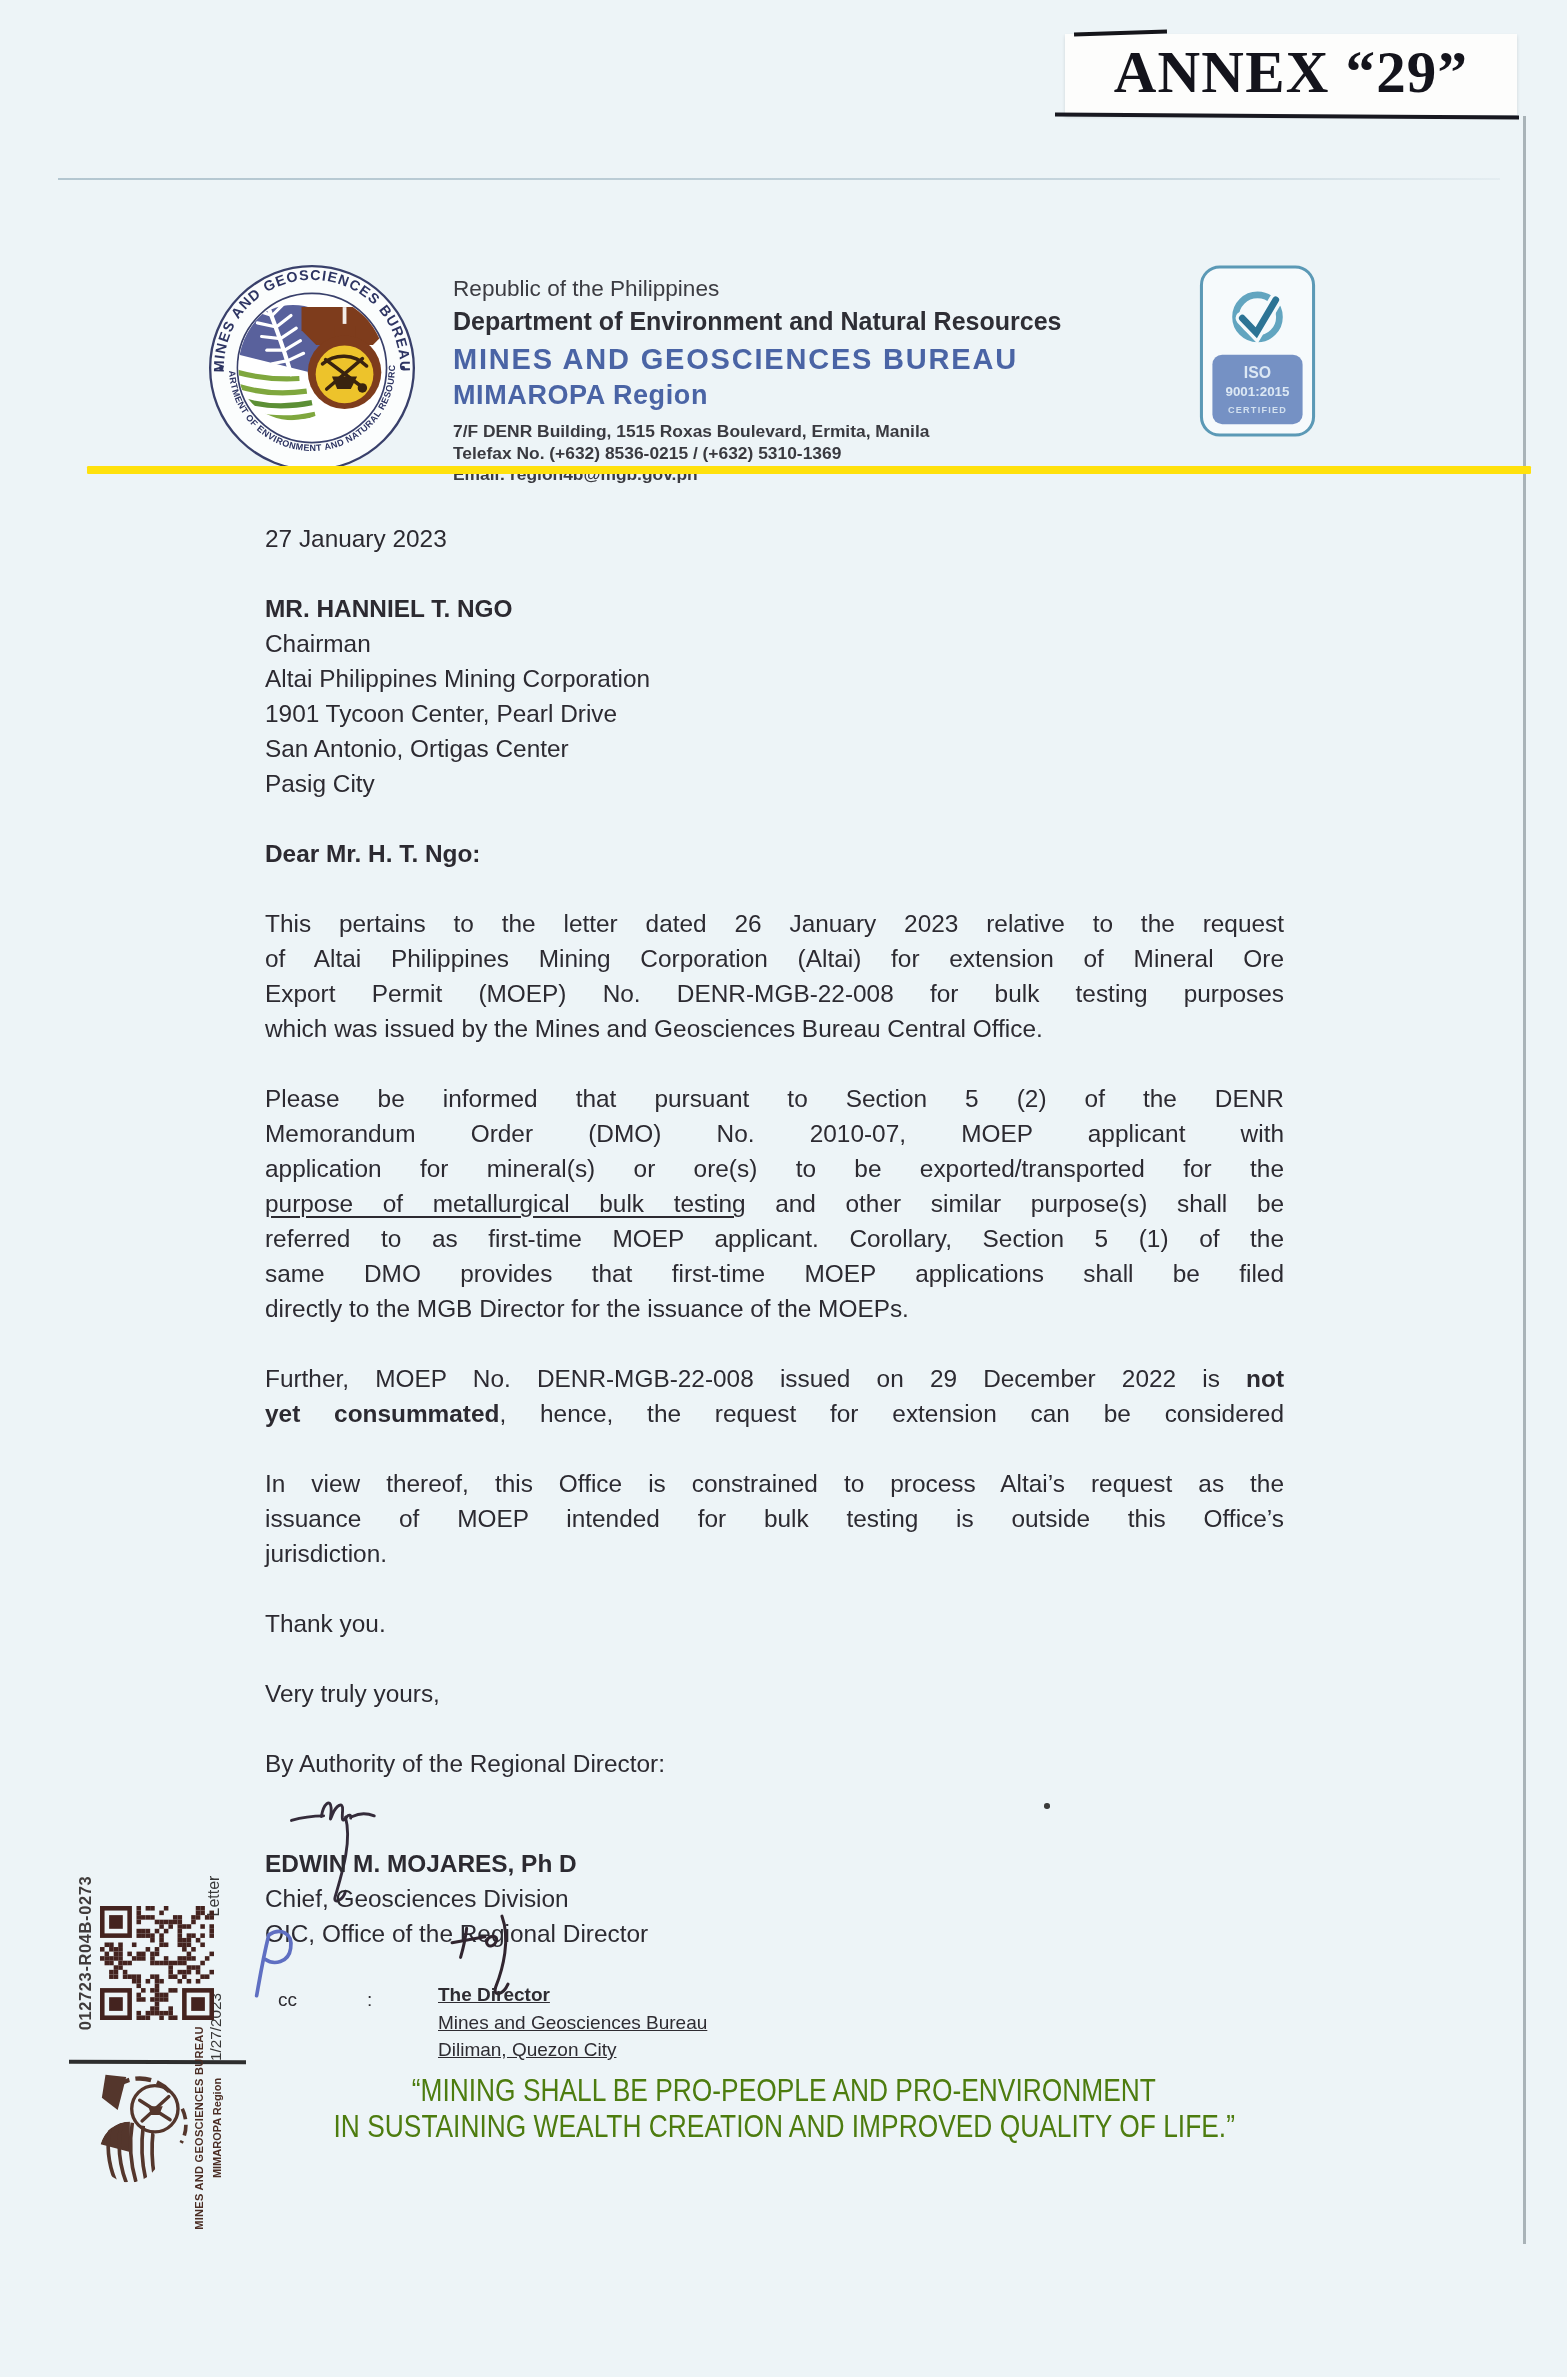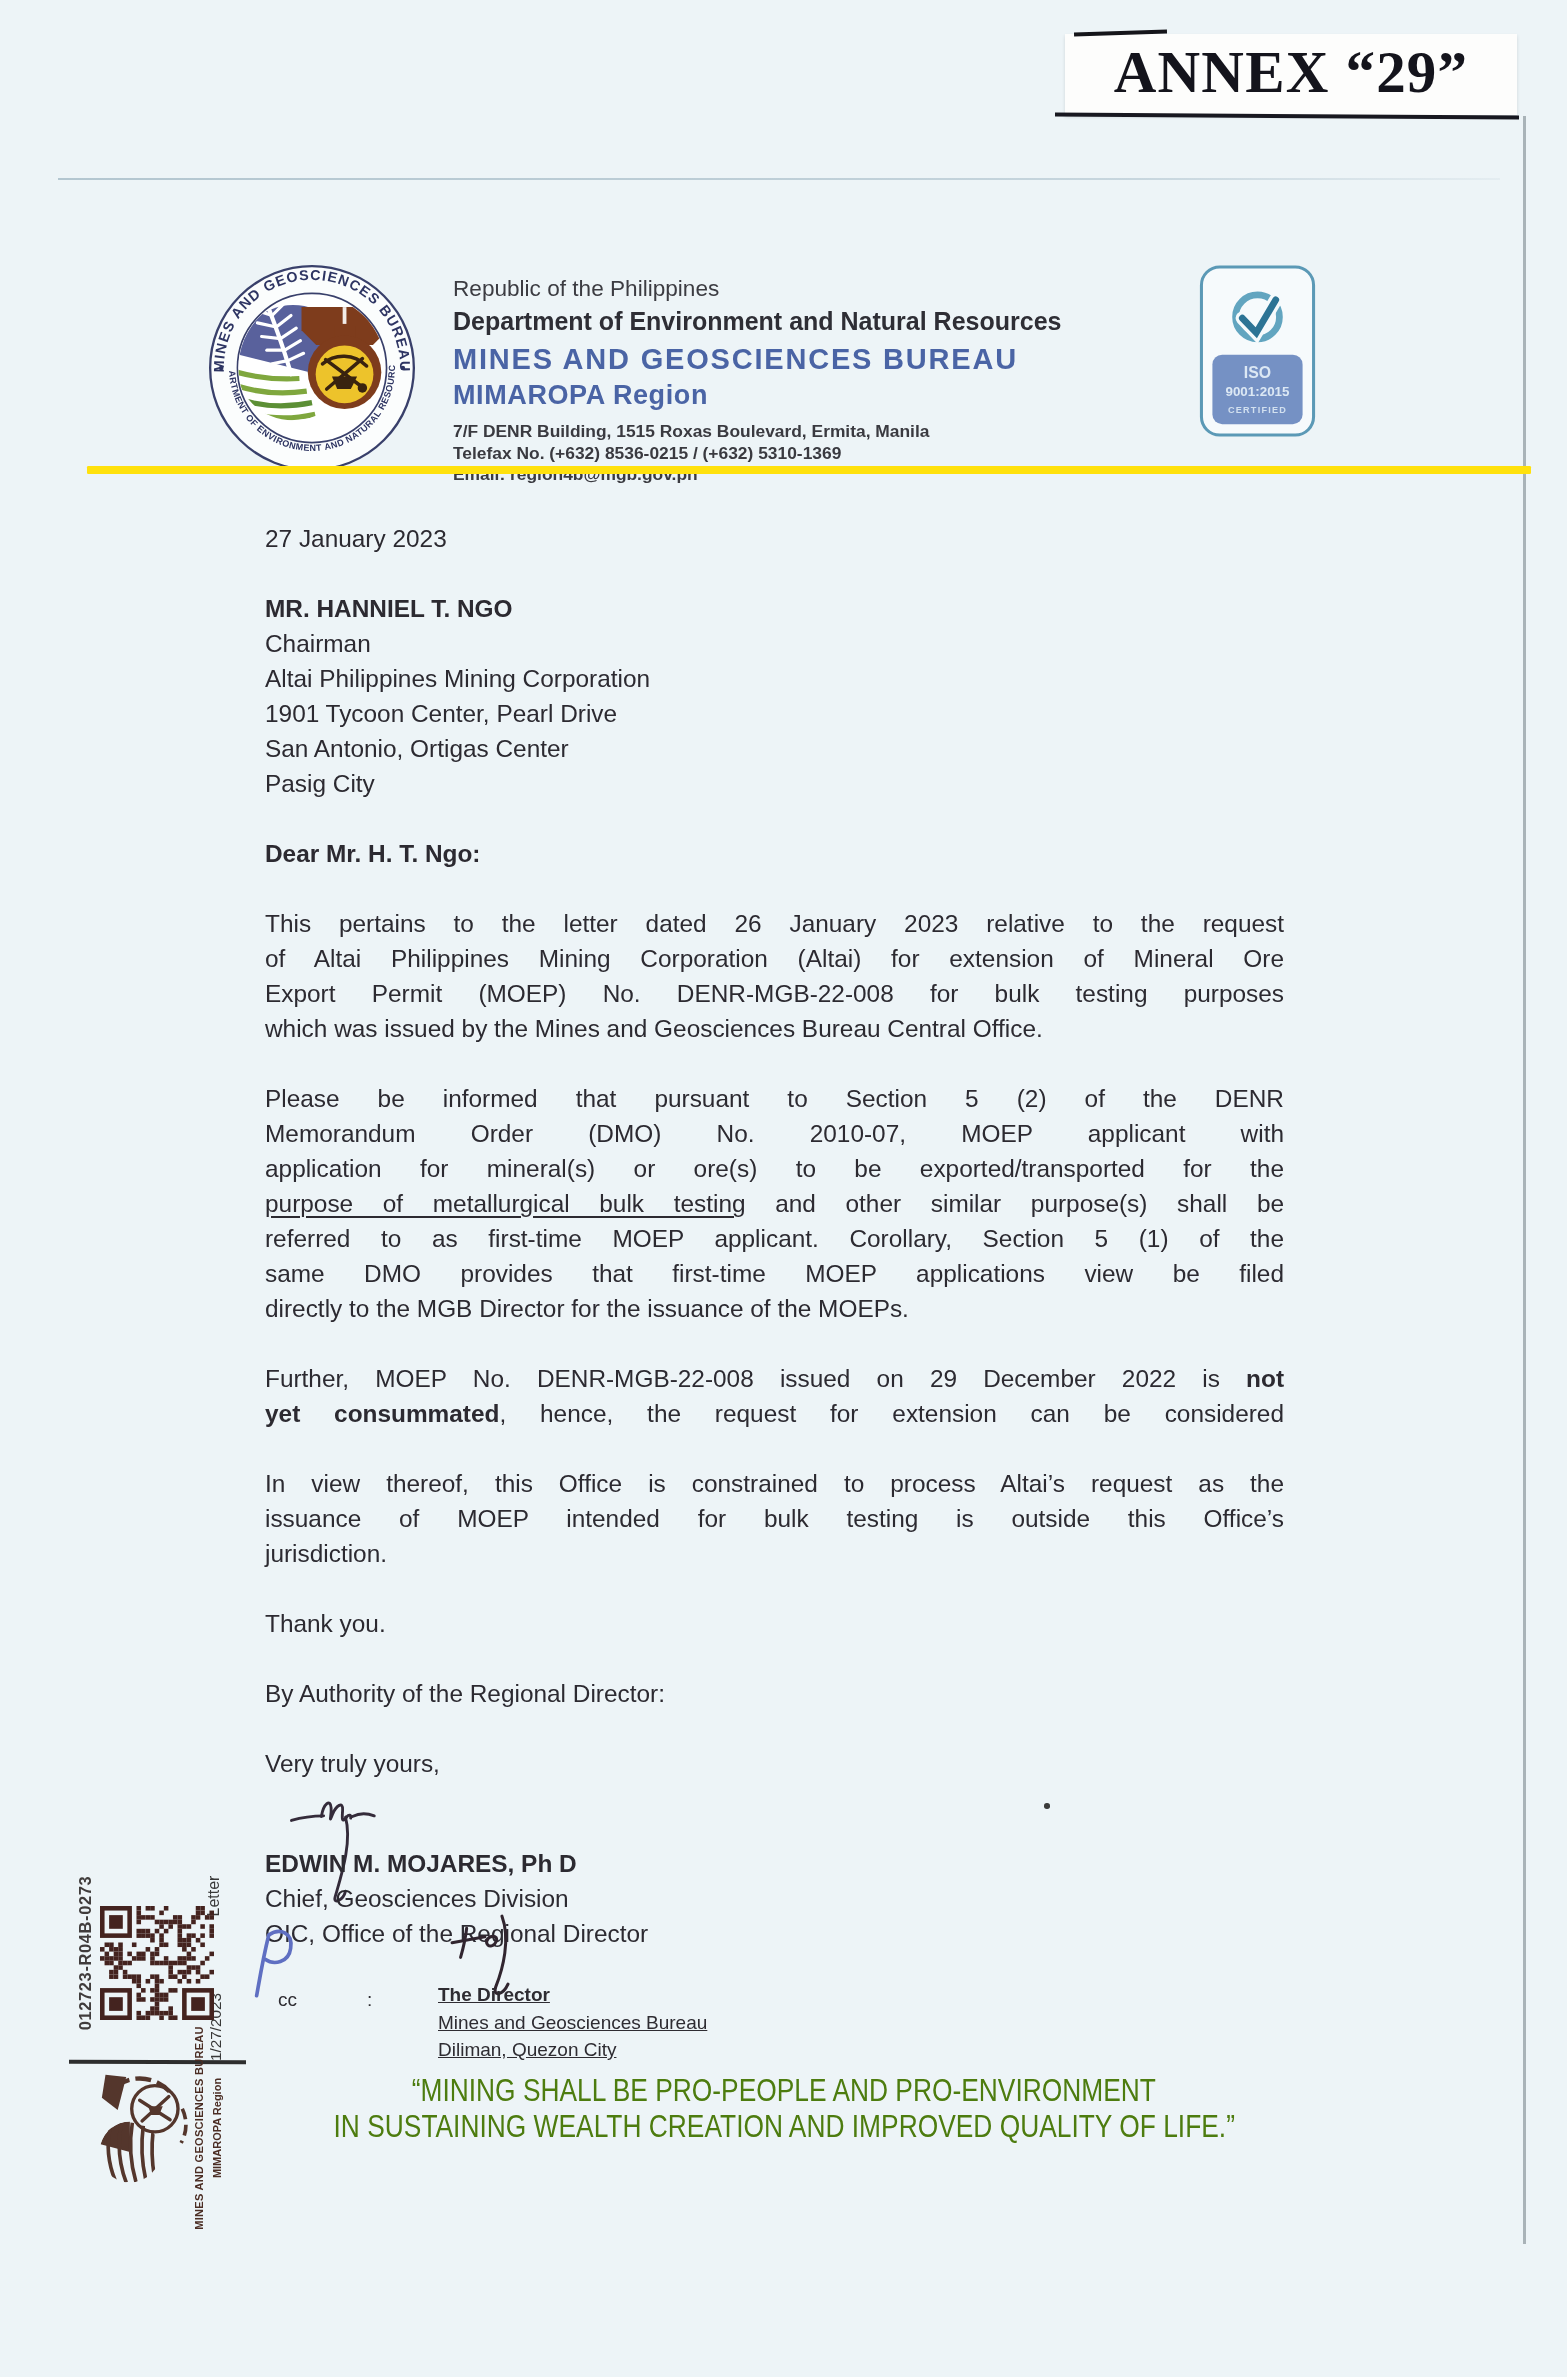--- a/index.html
+++ b/index.html
@@ -180,36 +180,36 @@
           <div class="bline just">of Altai Philippines Mining Corporation (Altai) for extension of Mineral Ore</div>
           <div class="bline just">Export Permit (MOEP) No. DENR-MGB-22-008 for bulk testing purposes</div>
           <div class="bline">which was issued by the Mines and Geosciences Bureau Central Office.</div>
         </div>
         <div class="blk">
           <div class="bline just">Please be informed that pursuant to Section 5 (2) of the DENR</div>
           <div class="bline just">Memorandum Order (DMO) No. 2010-07, MOEP applicant with</div>
           <div class="bline just">application for mineral(s) or ore(s) to be exported/transported for the</div>
           <div class="bline just"><u>purpose of metallurgical bulk testing</u> and other similar purpose(s) shall be</div>
           <div class="bline just">referred to as first-time MOEP applicant. Corollary, Section 5 (1) of the</div>
-          <div class="bline just">same DMO provides that first-time MOEP applications view be filed</div>
+          <div class="bline just">same DMO provides that first-time MOEP applications shall be filed</div>
           <div class="bline">directly to the MGB Director for the issuance of the MOEPs.</div>
         </div>
         <div class="blk">
           <div class="bline just">Further, MOEP No. DENR-MGB-22-008 issued on 29 December 2022 is <b>not</b></div>
           <div class="bline just"><b>yet consummated</b>, hence, the request for extension can be considered</div>
         </div>
         <div class="blk">
           <div class="bline just">In view thereof, this Office is constrained to process Altai’s request as the</div>
           <div class="bline just">issuance of MOEP intended for bulk testing is outside this Office’s</div>
           <div class="bline">jurisdiction.</div>
         </div>
       </div>
     <div class="blk">Thank you.</div>
+    <div class="blk">Very truly yours,</div>
     <div class="blk">By Authority of the Regional Director:</div>
-    <div class="blk">Very truly yours,</div>
   </div>
 
   <svg class="signature" width="92" height="119" viewBox="0 0 160 205">
     <g fill="none" stroke="#342b3a" stroke-width="5" stroke-linecap="round">
       <path d="M6,52 C26,46 44,44 62,44"></path>
       <path d="M58,45 C62,22 74,14 75,30 C76,44 70,60 78,40 C84,26 96,18 95,34 C94,48 93,58 102,46 C106,41 110,42 109,48"></path>
       <path d="M112,45 C126,38 140,40 150,44"></path>
       <path d="M100,46 C112,90 92,150 82,185 C78,198 96,192 100,175"></path>
     </g>
   </svg>

